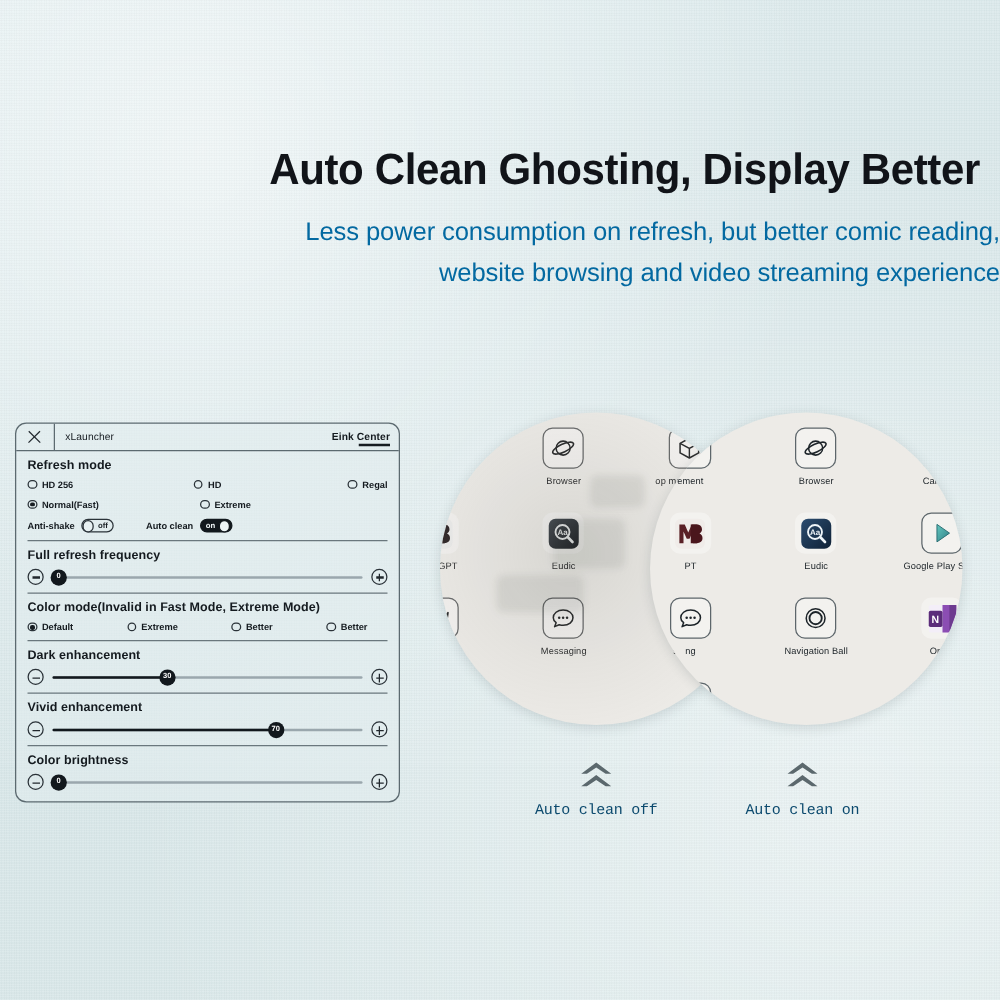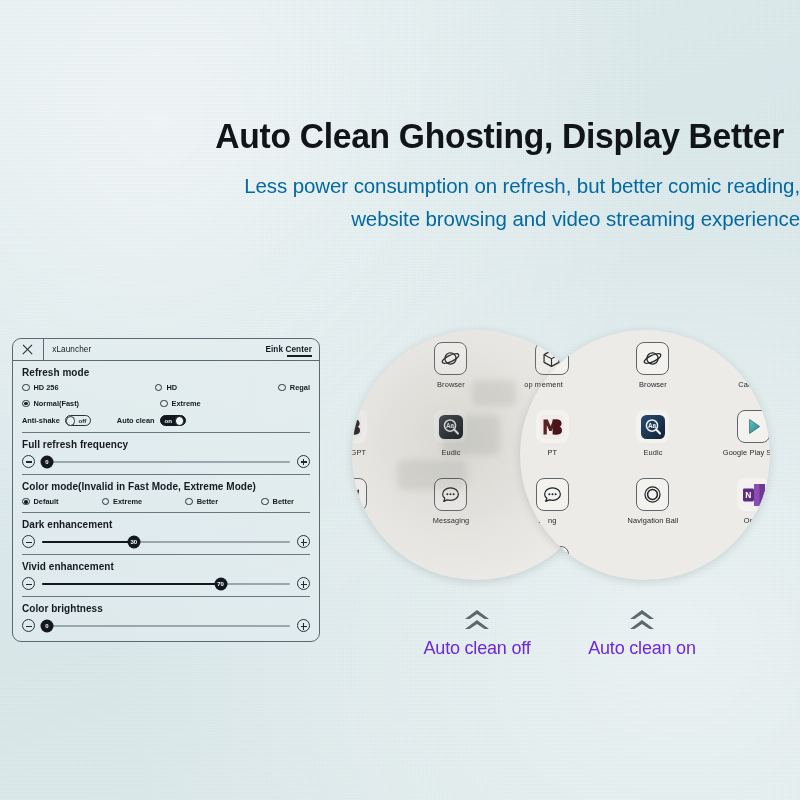--- a/index.html
+++ b/index.html
@@ -156,21 +156,21 @@
   #ghost-wash .smudge{
     position:absolute;border-radius:6px;background:rgba(110,115,110,.13);filter:blur(3px);
   }
   .desat{filter:grayscale(.82) contrast(.9) brightness(1.04);}
 
   
   .caption{position:absolute;text-align:center;width:170px;}
   #caption-off{left:392px;top:608px;}
   #caption-on{left:557px;top:608px;}
   .chev{display:block;margin:0 auto 6px auto;}
-  .caption .txt{font-size:18px;color:#6d28d9;letter-spacing:-.2px;}
+  .caption .txt{font-size:12px;color:#0c4a6e;letter-spacing:-.2px;font-family:Liberation Mono, monospace;}
 </style>
 </head>
 <body>
 
 <div id="bg-texture"></div>
 <div id="bg-noise"></div>
 
 <div id="headline-block">
   <h1 id="page-title">Auto Clean Ghosting, Display Better</h1>
   <p id="subtitle">

